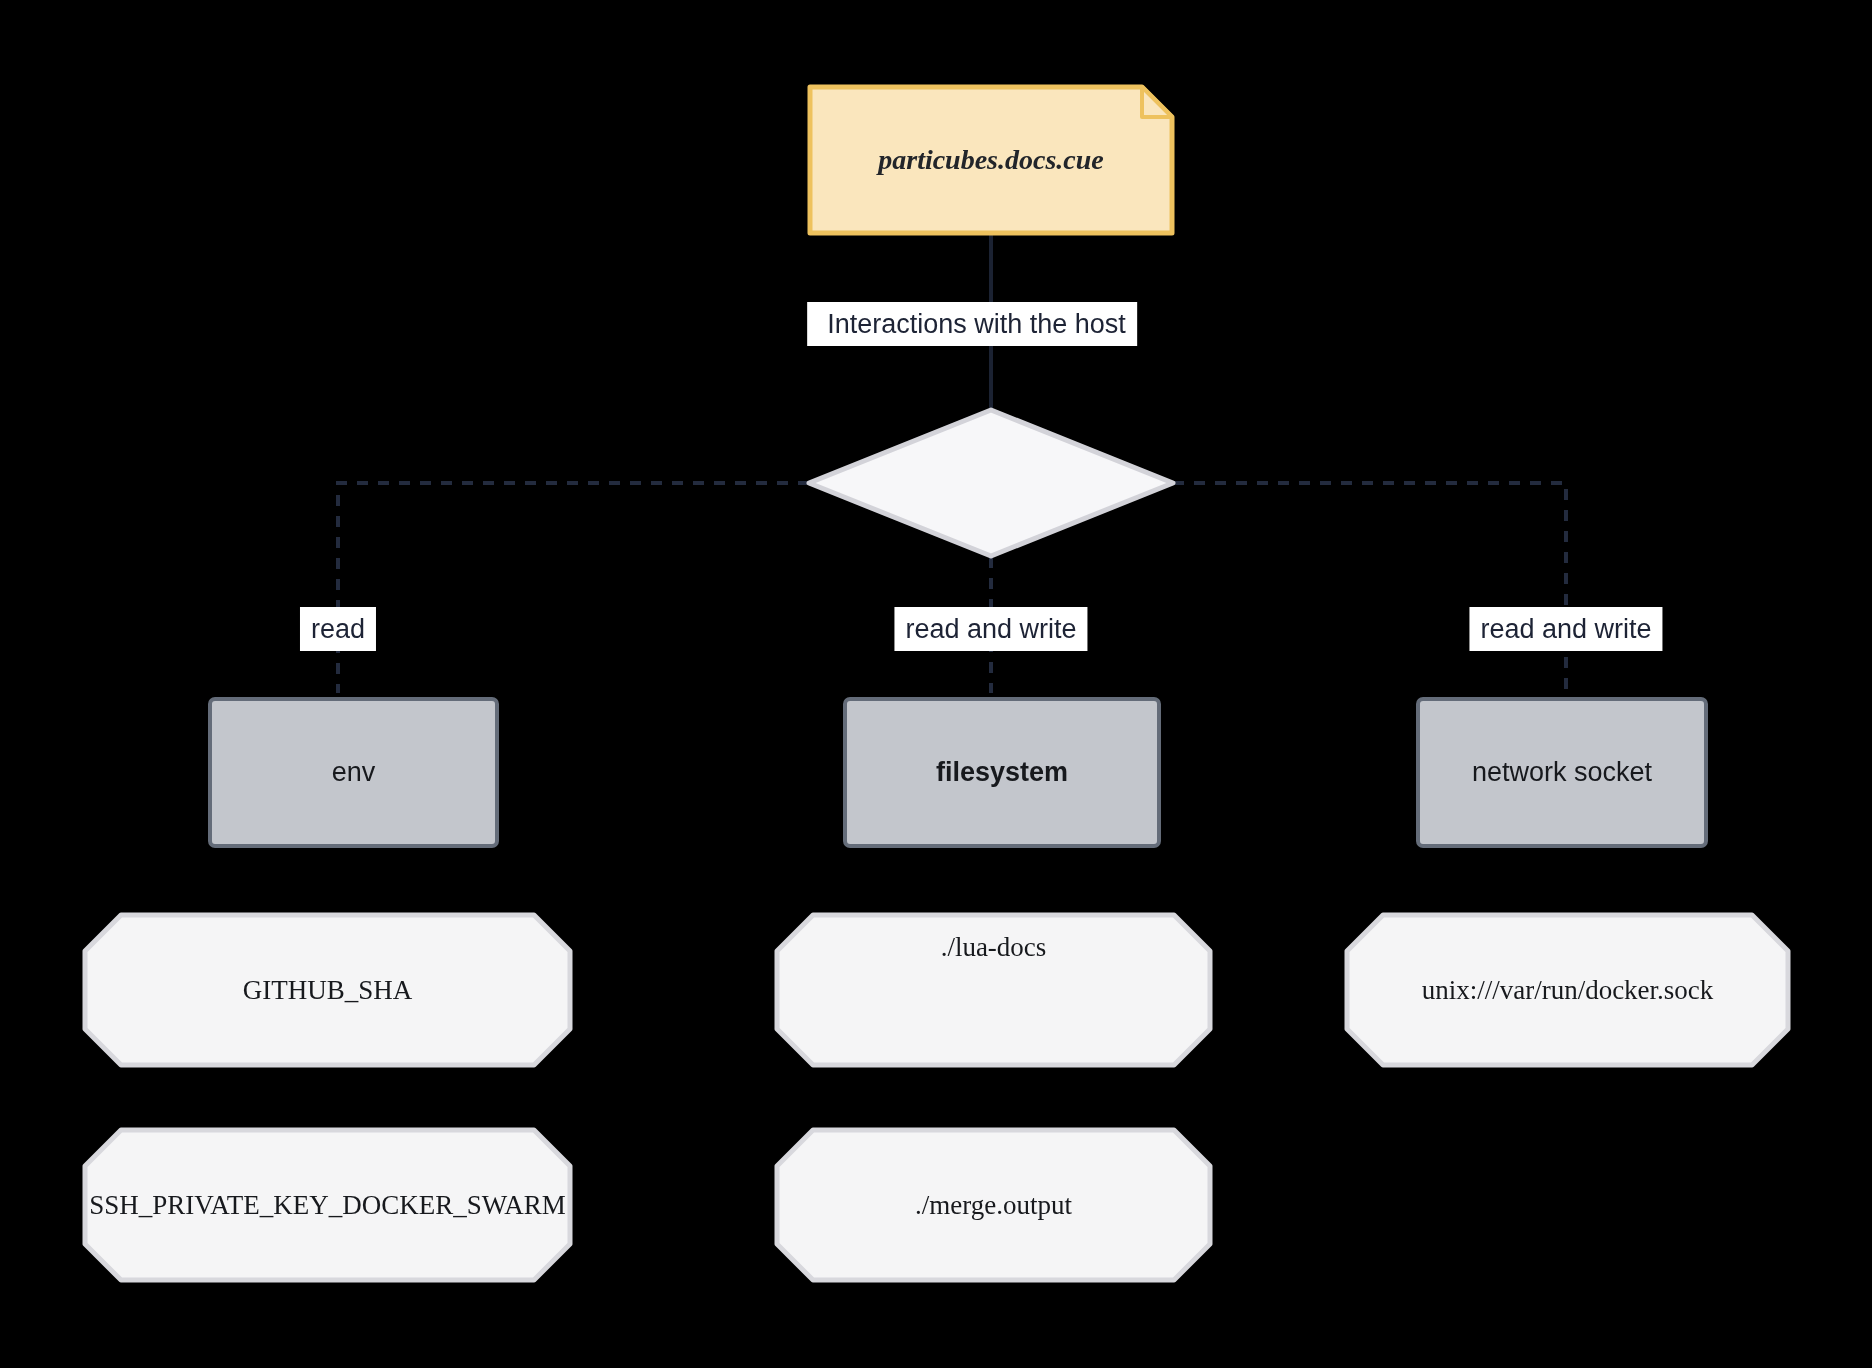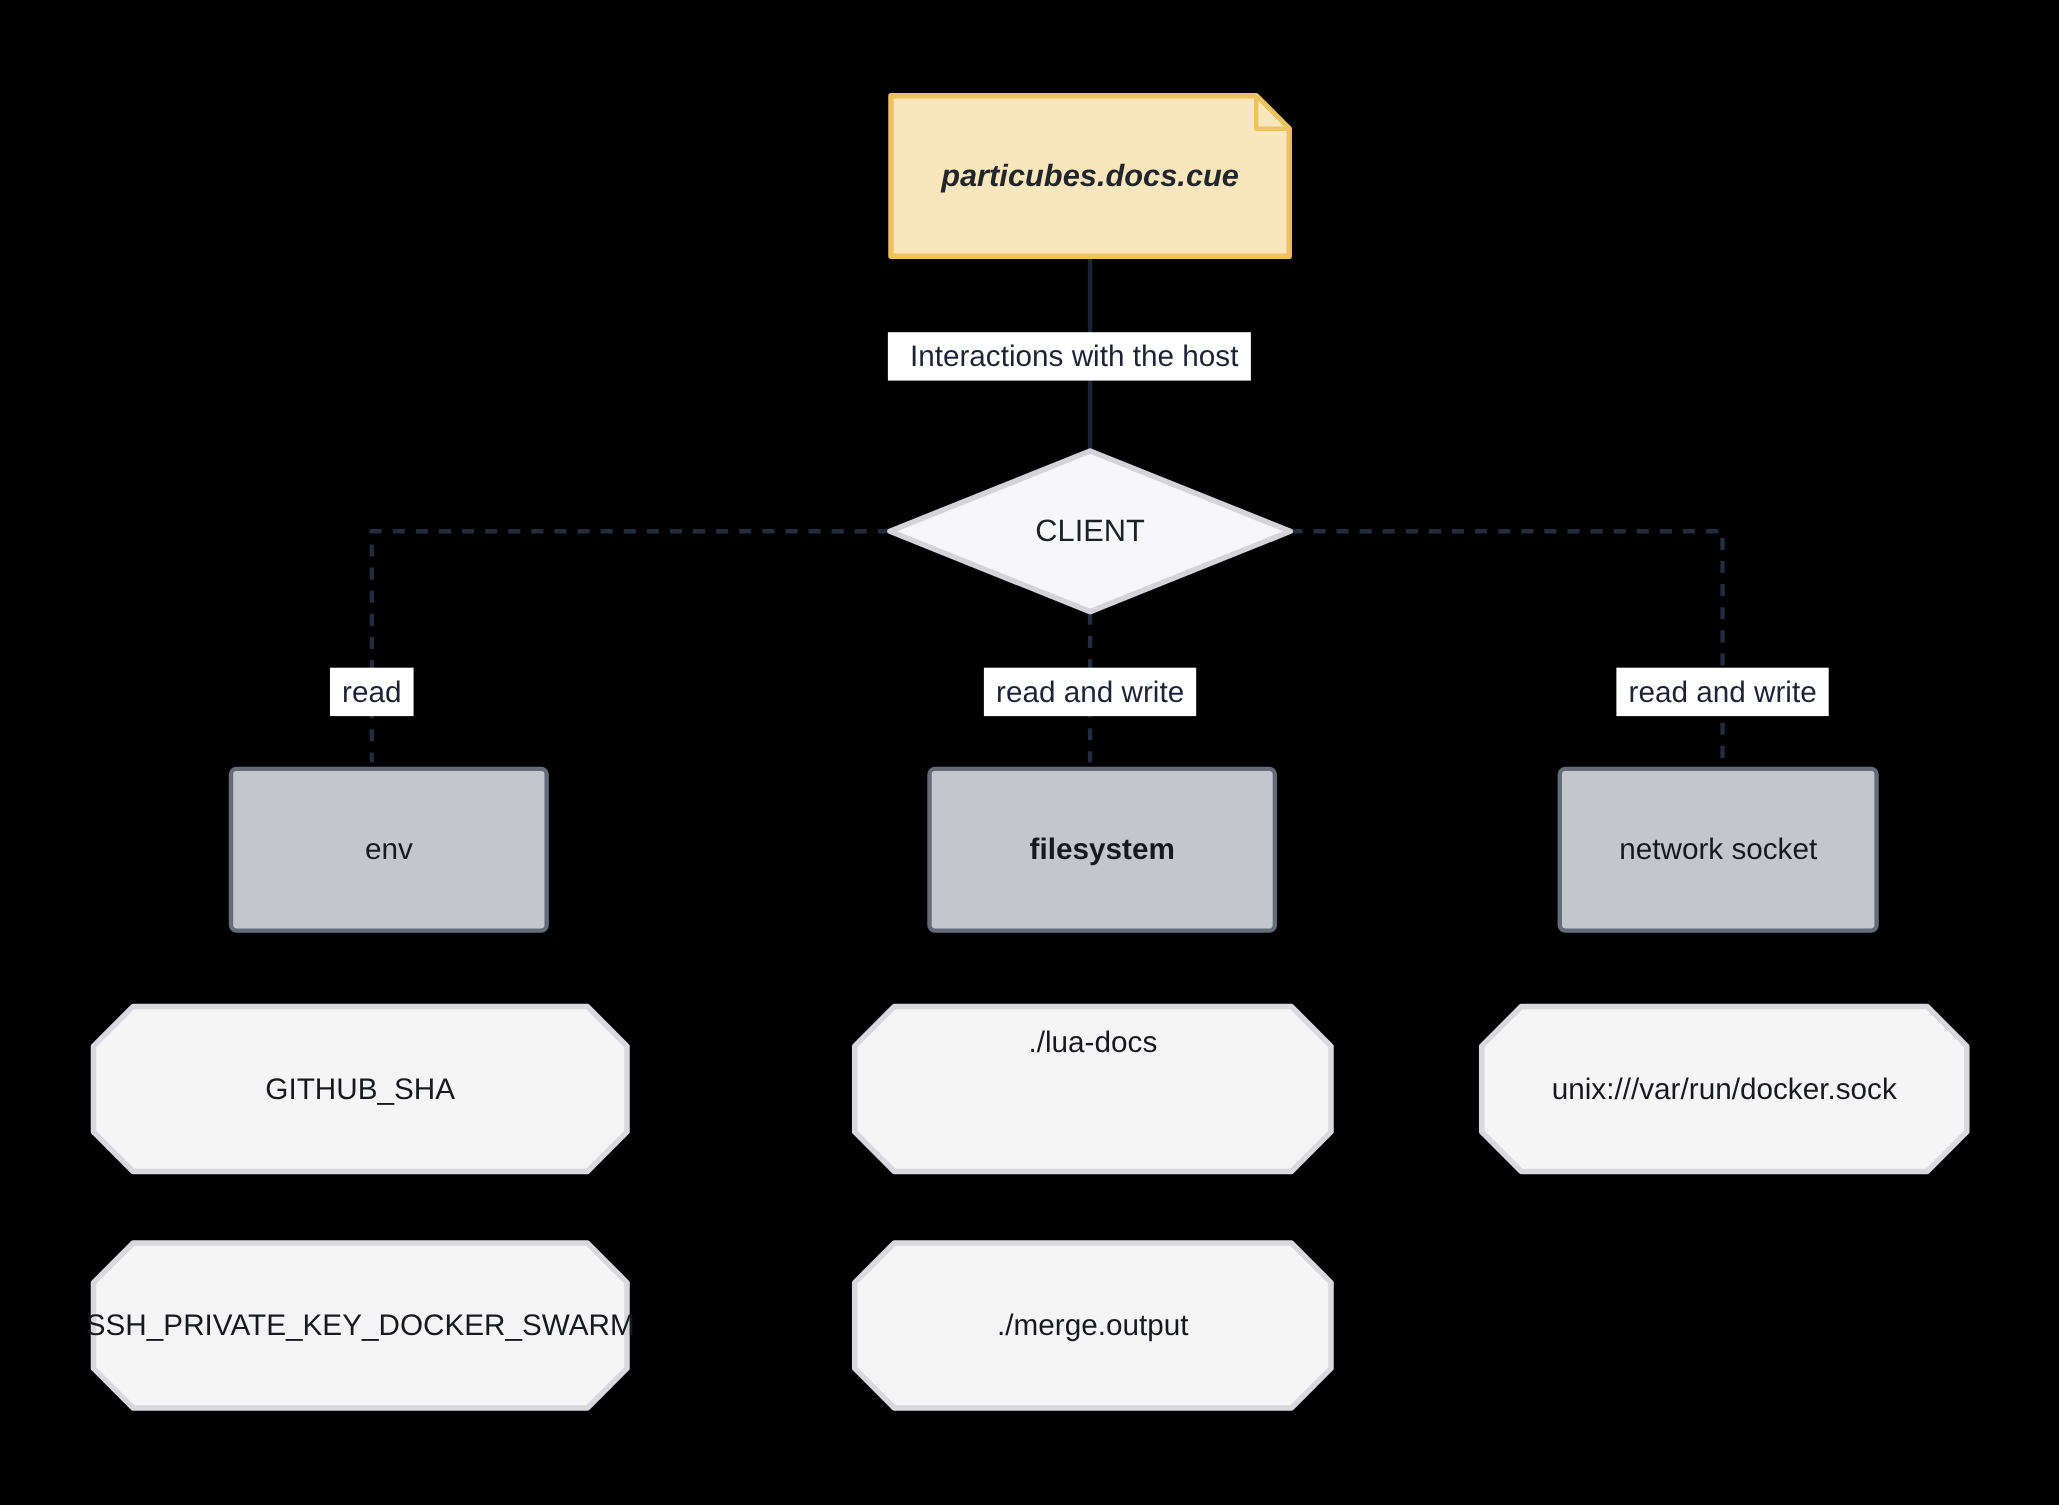--- a/index.html
+++ b/index.html
@@ -15,20 +15,21 @@
   .stage svg { position: absolute; left: 0; top: 0; }
   .txt {
     position: absolute;
     display: flex;
     align-items: center;
     justify-content: center;
     color: #17191d;
     font-size: 27px;
     text-align: left;
     white-space: nowrap;
+    font-family: Liberation Serif, serif;
   }
   .note-text {
     font-weight: bold;
     font-style: italic;
     color: #22252a;
     font-size: 28px;
   }
   .client-text { font-size: 28px; color: #1d2027; }
   .edge-label {
     position: absolute;
@@ -75,21 +76,20 @@
     <polygon points="813,915 1174,915 1210,951 1210,1029 1174,1065 813,1065 777,1029 777,951" fill="#f5f5f6" stroke="#d8d8dd" stroke-width="5" stroke-linejoin="round"></polygon>
     <polygon points="1383,915 1752,915 1788,951 1788,1029 1752,1065 1383,1065 1347,1029 1347,951" fill="#f5f5f6" stroke="#d8d8dd" stroke-width="5" stroke-linejoin="round"></polygon>
     <polygon points="121,1130 534,1130 570,1166 570,1244 534,1280 121,1280 85,1244 85,1166" fill="#f5f5f6" stroke="#d8d8dd" stroke-width="5" stroke-linejoin="round"></polygon>
     <polygon points="813,1130 1174,1130 1210,1166 1210,1244 1174,1280 813,1280 777,1244 777,1166" fill="#f5f5f6" stroke="#d8d8dd" stroke-width="5" stroke-linejoin="round"></polygon>
   </svg>
 
   <div class="txt note-text" style="left:810px; top:87px; width:362px; height:146px;">particubes.docs.cue</div>
 
   <div class="edge-label" style="left:972px; top:302px;padding-left:20px;">Interactions with the host</div>
 
-  <div class="txt client-text" style="left:809px; top:410px; width:364px; height:146px;">CLIENT</div>
 
   <div class="edge-label" style="left:338px; top:607px;">read</div>
   <div class="edge-label" style="left:991px; top:607px;">read and write</div>
   <div class="edge-label" style="left:1566px; top:607px;">read and write</div>
 
   <div class="gray-box" style="left:197px; top:697px; width:291px; height:151px;margin-left:11px;">env</div>
   <div class="gray-box" style="left:843px; top:697px; width:318px; height:151px;font-weight:bold;">filesystem</div>
   <div class="gray-box" style="left:1416px; top:697px; width:292px; height:151px;">network socket</div>
 
   <div class="txt" style="left:85px; top:915px; width:485px; height:150px;">GITHUB_SHA</div>

